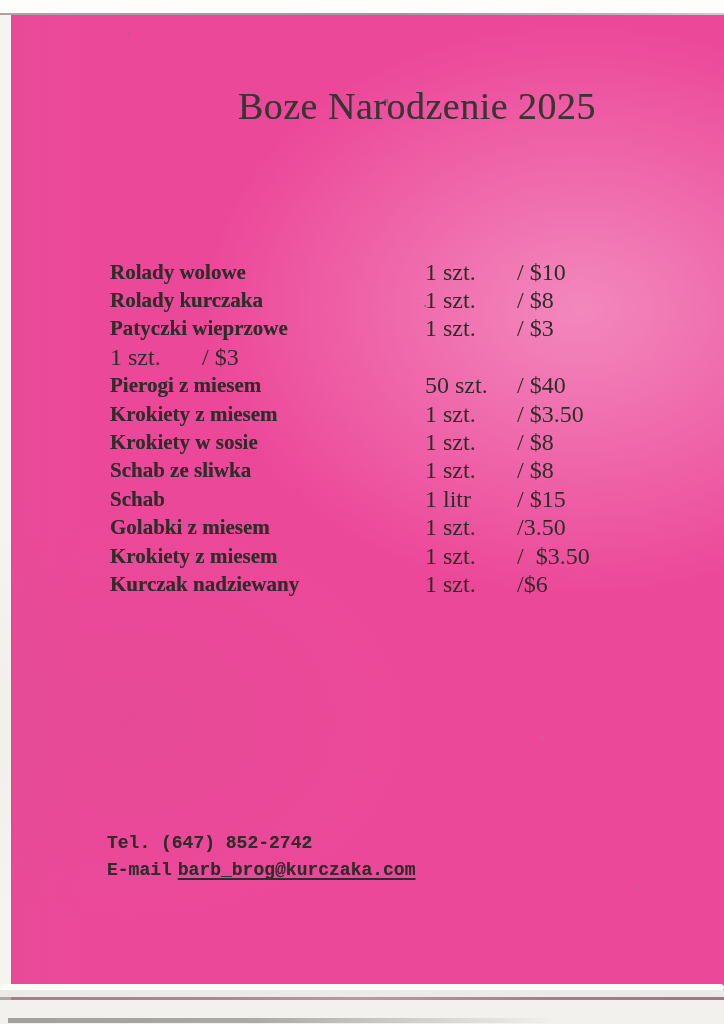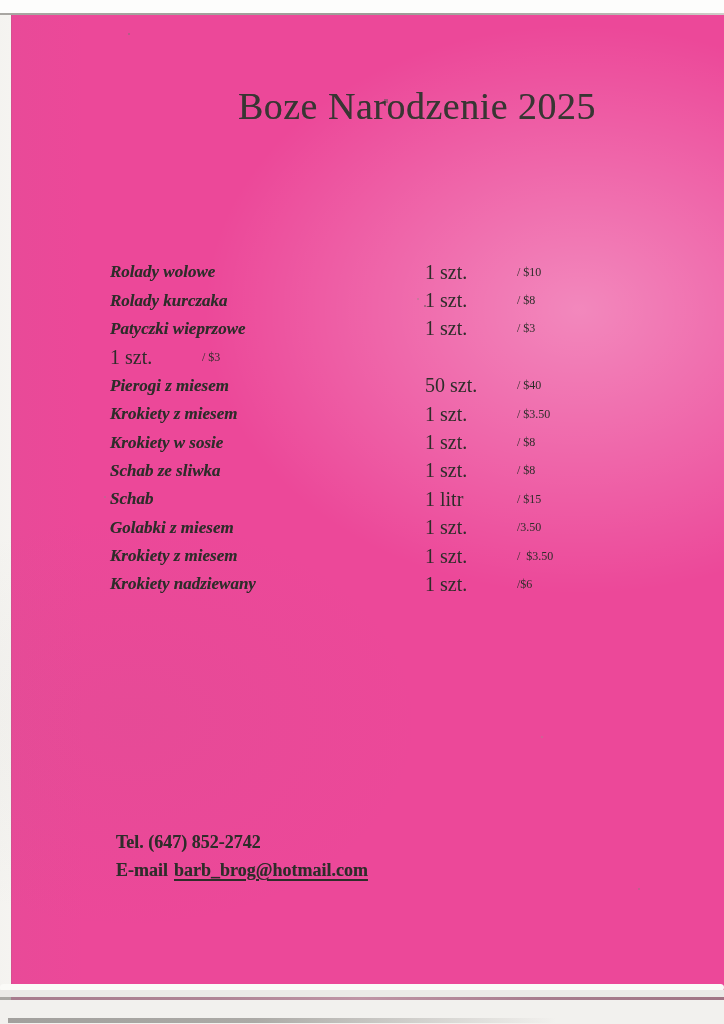--- a/index.html
+++ b/index.html
@@ -43,25 +43,25 @@
   
   .ink{color:#2e2d2a;}
   .title{
     position:absolute;left:110px;top:84px;width:614px;
     text-align:center;font-size:38px;font-weight:400;color:#383633;
     letter-spacing:.5px;white-space:nowrap;
     text-shadow:0 0 .6px rgba(56,54,51,.55);
   }
   .menu{position:absolute;left:110px;top:258px;width:500px;}
   .menu-row{display:flex;height:28.4px;align-items:center;}
-  .cell-name{flex:0 0 315px;font-weight:700;font-size:17px;
-    text-shadow:0 0 .5px rgba(46,45,42,.5);font-style:italic;}
-  .cell-qty{flex:0 0 92px;font-size:20px;}
-  .cell-price{flex:1 1 auto;font-size:12px;white-space:pre;}
-  .contact{position:absolute;left:116px;top:829px;width:420px;}
+  .cell-name{flex:0 0 315px;font-weight:700;font-size:21px;
+    text-shadow:0 0 .5px rgba(46,45,42,.5);}
+  .cell-qty{flex:0 0 92px;font-size:24px;}
+  .cell-price{flex:1 1 auto;font-size:24px;white-space:pre;}
+  .contact{position:absolute;left:107px;top:829px;width:420px;font-family:Liberation Mono, monospace;}
   .contact-line{height:27.6px;display:flex;align-items:center;
     font-weight:700;font-size:18px;text-shadow:0 0 .5px rgba(46,45,42,.5);}
   .email-link{color:#2e2d2a;text-decoration:underline;text-underline-offset:3px;
     text-decoration-thickness:1.5px;margin-left:6px;font-weight:700;}
 </style>
 </head>
 <body>
 
 <div class="scan">
 
@@ -139,27 +139,27 @@
     <span class="cell-price ink">/3.50</span>
   </div>
 
   <div class="menu-row">
     <span class="cell-name ink">Krokiety z miesem</span>
     <span class="cell-qty ink">1 szt.</span>
     <span class="cell-price ink">/  $3.50</span>
   </div>
 
   <div class="menu-row">
-    <span class="cell-name ink">Krokiety nadziewany</span>
+    <span class="cell-name ink">Kurczak nadziewany</span>
     <span class="cell-qty ink">1 szt.</span>
     <span class="cell-price ink">/$6</span>
   </div>
 </div>
 
   <div class="contact">
     <div class="contact-line ink">Tel. (647) 852-2742</div>
     <div class="contact-line ink">
       <span>E-mail</span>
-      <a class="email-link" href="#">barb_brog@hotmail.com</a>
+      <a class="email-link" href="#">barb_brog@kurczaka.com</a>
     </div>
   </div>
 
 </div>
 
 </body></html>

